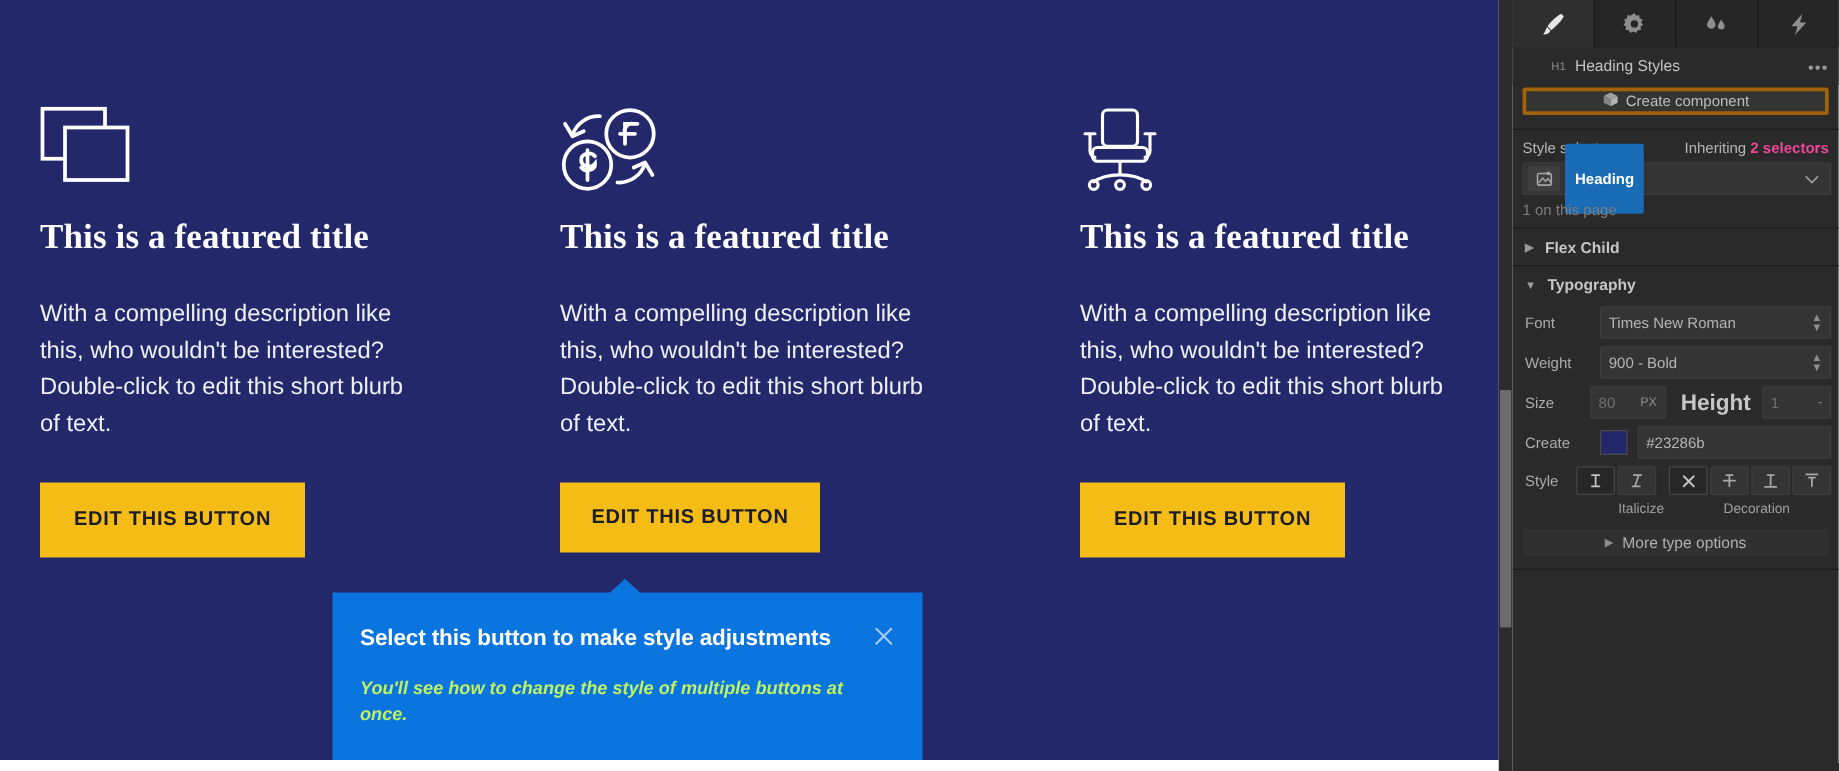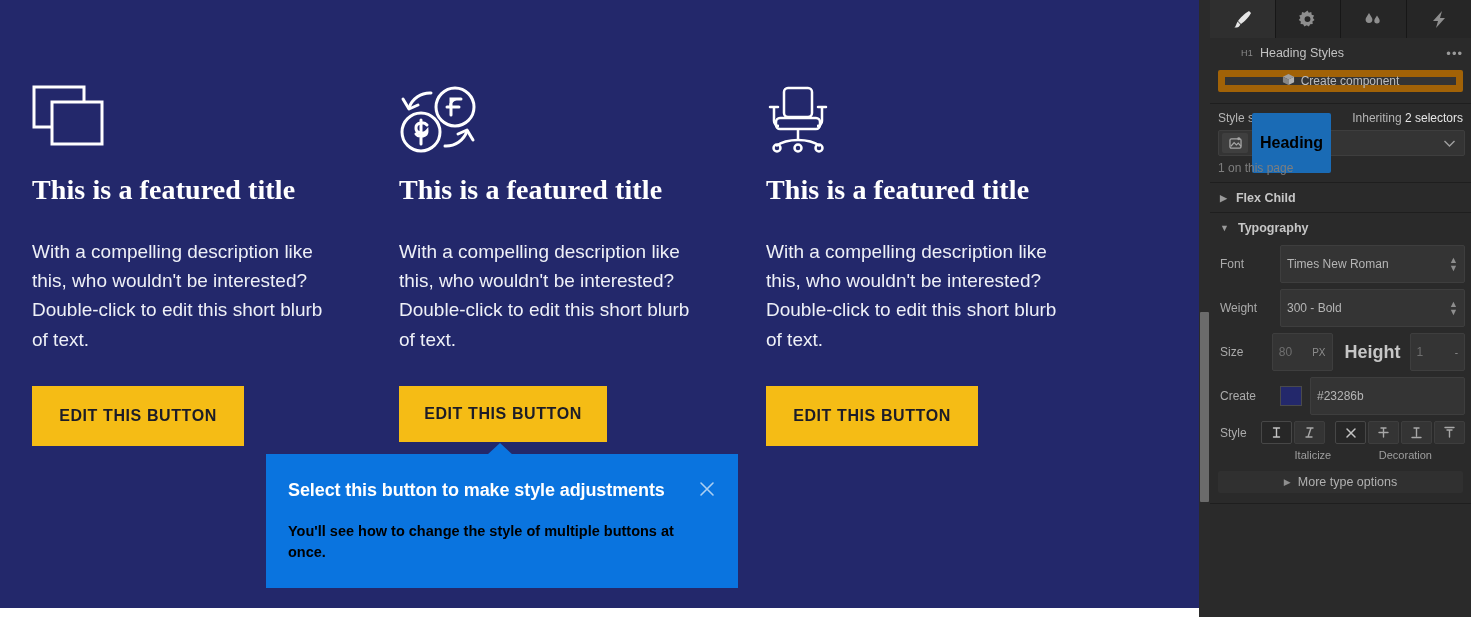--- a/index.html
+++ b/index.html
@@ -15,20 +15,21 @@
   #canvas {
     position: absolute; left: 0; top: 0;
     width: 1199px; height: 608px;
     background: #23286b;
     overflow: hidden;
   }
   #columns {
     position: absolute; left: 0; top: 0;
     width: 1199px; height: 457px;
     display: flex;
+    justify-content: space-between;
   }
   .col {
     width: 367px;
     padding-left: 32px;
     padding-top: 85px;
   }
   .col-icon { height: 76px; margin-bottom: 12px; }
   .col-title {
     font-family: "Liberation Serif", "DejaVu Serif", serif;
     font-weight: 700;
@@ -62,21 +63,21 @@
   }
   .edit-btn.selected {
     padding: 19px 22px;
     min-width: 208px;
     position: relative;
   }
 
   
   #tooltip {
     position: absolute;
-    left: 266px; top: 454px;
+    left: 266px; top: 474px;
     width: 472px; height: 134px;
     background: #0a74df;
     color: #ffffff;
     padding: 26px 30px 20px 22px;
   }
   #tooltip .tt-arrow {
     position: absolute;
     left: 221px; top: -11px;
     width: 0; height: 0;
     border-left: 13px solid transparent;
@@ -85,22 +86,23 @@
   }
   #tooltip .tt-title {
     font-size: 18px; font-weight: 700;
     letter-spacing: -0.1px;
     margin-bottom: 20px;
     padding-right: 40px;
   }
   #tooltip .tt-body {
     font-size: 14.5px; font-weight: 700;
     line-height: 1.45;
-    color: #000000;
+    color: #bef264;
     width: 395px;
+    font-style: italic;
   }
   #tooltip .tt-close {
     position: absolute;
     right: 22px; top: 26px;
     width: 18px; height: 18px;
     cursor: pointer;
     opacity: 0.82;
   }
 
   
@@ -149,59 +151,59 @@
     letter-spacing: 0.2px;
     padding-left: 25px;
   }
   #panel-header .hdr-title { font-size: 12.5px; color: #c2c2c2; flex: 1; }
   #panel-header .dots { color: #9a9a9a; font-size: 13px; letter-spacing: 1px; cursor: pointer; }
 
   #create-component {
     margin: 2px 8px 0 8px;
     height: 22px;
     background: #343434;
-    border: 7px solid #a16207;
+    border: 3px solid #a16207;
     border-radius: 2px;
     display: flex; align-items: center; justify-content: center;
     gap: 6px;
     color: #bdbdbd; font-size: 12px;
     cursor: pointer;
   }
   .sec-divider { height: 1px; background: #1e1e1e; margin-top: 11px; }
 
   
   #style-sel-row {
     display: flex; align-items: center;
     padding: 7px 8px 3px 8px;
   }
   #style-sel-row .lbl { font-size: 12px; color: #b5b5b5; flex: 1; }
   #style-sel-row .inherit { font-size: 12px; color: #b5b5b5; }
-  #style-sel-row .inherit b { color: #e5e5e5; font-weight: 400; }
+  #style-sel-row .inherit b { color: #ec4899; font-weight: 700; }
 
   #selector-box {
     margin: 2px 6px 0 8px;
     height: 26px;
     background: #343434;
     border: 1px solid #3e3e3e;
     border-radius: 2px;
     display: flex; align-items: center;
     padding: 0 3px;
   }
   #selector-box .sel-icon {
     width: 26px; height: 20px;
     background: #3f3f3f;
     border-radius: 2px;
     display: flex; align-items: center; justify-content: center;
     margin-right: 4px;
     cursor: pointer;
   }
   #selector-box .chip {
     background: #1a6bb5;
-    color: #000000;
-    font-size: 16px; font-weight: 700;
+    color: #ffffff;
+    font-size: 12px; font-weight: 700;
     padding: 21px 8px;
     border-radius: 2px;
     cursor: pointer;
   }
   #selector-box .spacer { flex: 1; }
   #selector-box .caret { margin-right: 6px; cursor: pointer; }
   #on-this-page { font-size: 12px; color: #7e7e7e; padding: 5px 8px 7px 8px; }
 
   
   .accordion {
@@ -219,21 +221,21 @@
   .prop-row {
     display: flex; align-items: center;
     padding: 3px 6px 3px 10px;
     min-height: 29px;
   }
   .prop-label { width: 60px; font-size: 12px; color: #ababab; }
   .field {
     background: #343434;
     border: 1px solid #3e3e3e;
     border-radius: 2px;
-    height: 38px;
+    height: 26px;
     display: flex; align-items: center;
     padding: 0 6px;
     color: #b5b5b5;
     font-size: 12px;
     cursor: text;
   }
   .field.select { flex: 1; justify-content: space-between; cursor: pointer; }
   .field .stepper { color: #8e8e8e; font-size: 9px; line-height: 8px; text-align: center; }
   .field.ph { color: #6f6f6f; }
   .sz-field { width: 68px; justify-content: space-between; }
@@ -451,21 +453,21 @@
       <span class="prop-label">Font</span>
       <div class="field select">
         <span>Times New Roman</span>
         <span class="stepper">▲<br>▼</span>
       </div>
     </div>
 
     <div class="prop-row">
       <span class="prop-label">Weight</span>
       <div class="field select">
-        <span>300 - Bold</span>
+        <span>900 - Bold</span>
         <span class="stepper">▲<br>▼</span>
       </div>
     </div>
 
     <div class="prop-row">
       <span class="prop-label">Size</span>
       <div class="field sz-field ph">
         <span>80</span>
         <span class="sz-unit">PX</span>
       </div>

